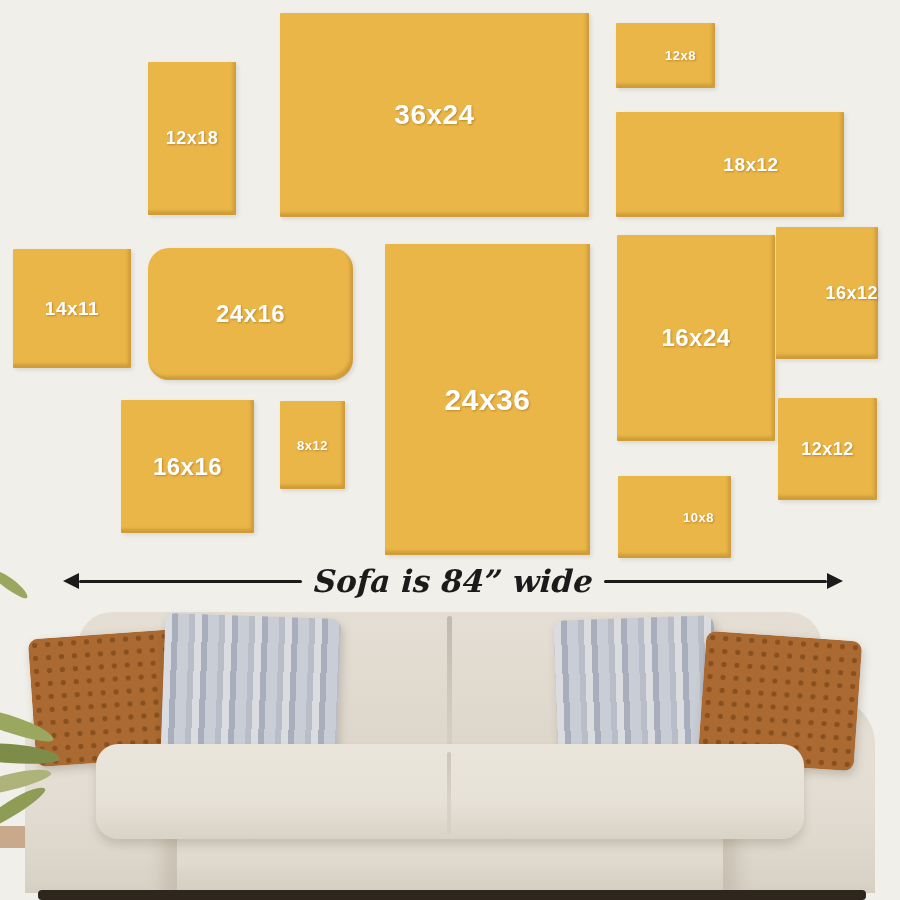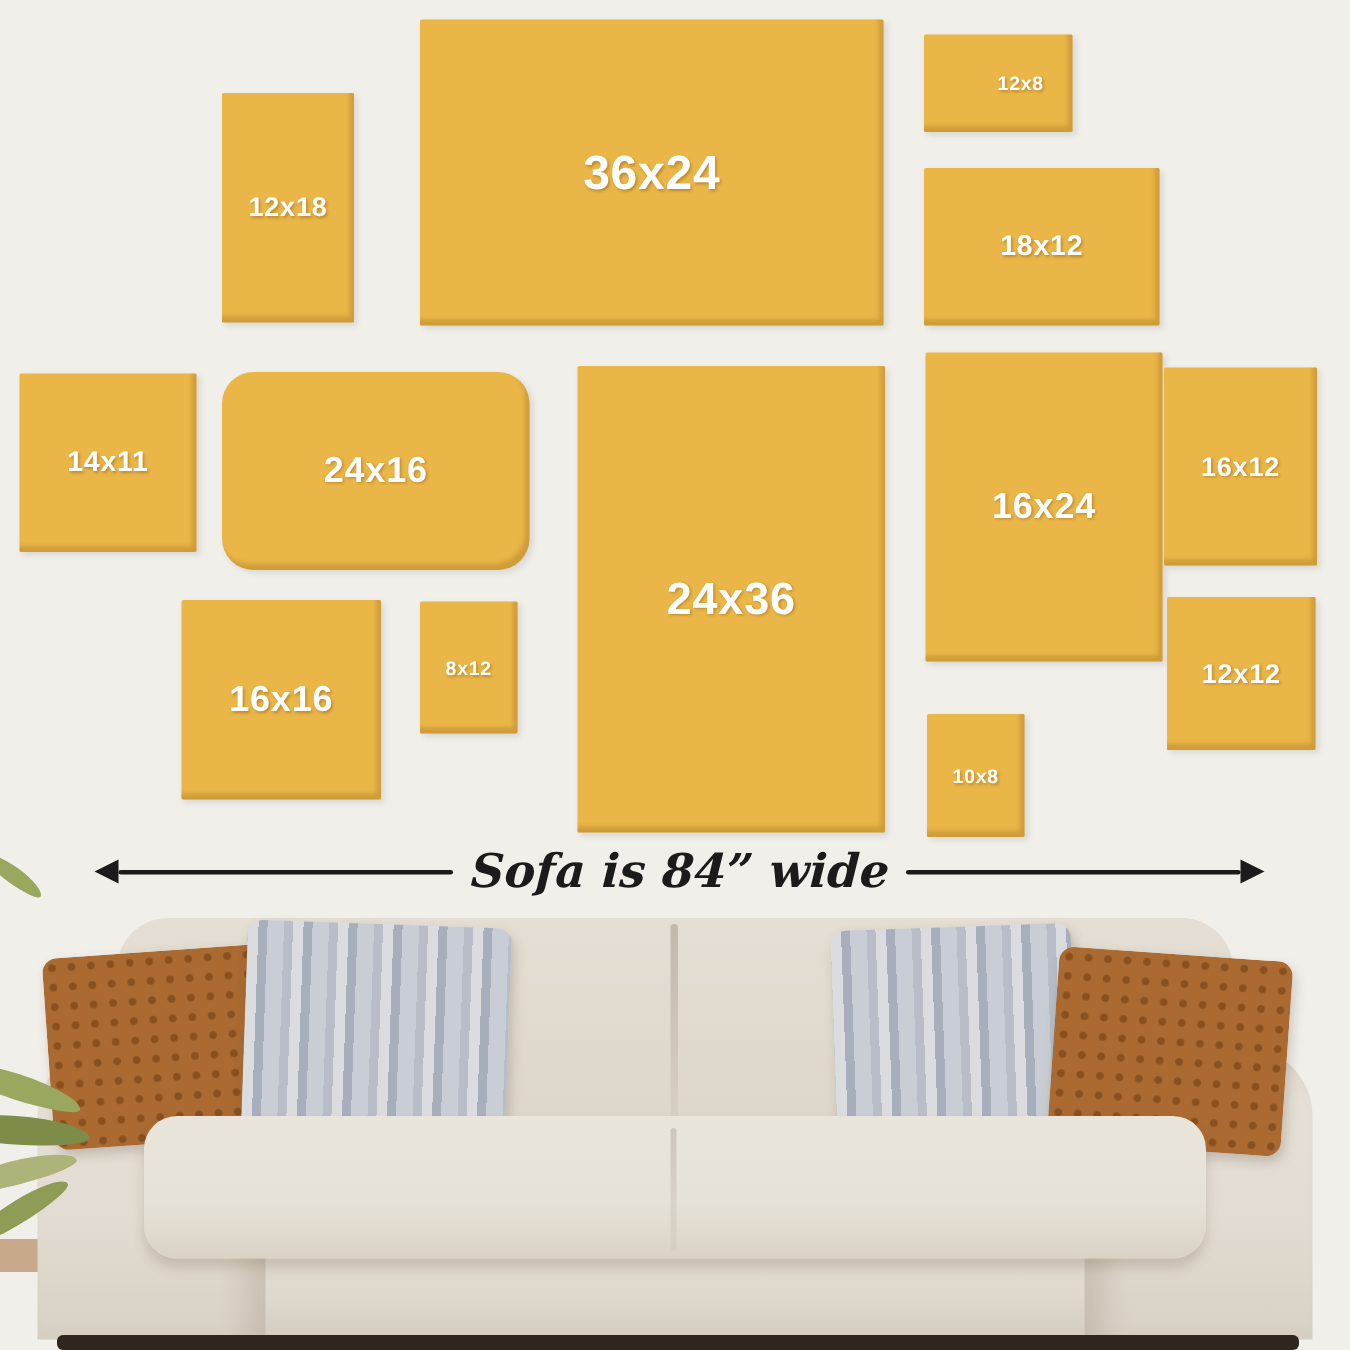--- a/index.html
+++ b/index.html
@@ -87,50 +87,50 @@
 </head>
 <body>
 
 <div class="stage">
 
   <div id="frames-layer">
       <div class="frame" style="left: 148px; top: 62px; width: 88px; height: 153px;">
         <span class="frame-label" style="font-size: 18px;">12x18</span>
       </div>
       <div class="frame" style="left: 280px; top: 13px; width: 309px; height: 204px;">
-        <span class="frame-label" style="font-size: 32px;">36x24</span>
+        <span class="frame-label" style="font-size: 28px;">36x24</span>
       </div>
       <div class="frame" style="left: 616px; top: 23px; width: 99px; height: 65px;">
         <span class="frame-label" style="font-size: 13px; margin-left: 30px;">12x8</span>
       </div>
-      <div class="frame" style="left: 616px; top: 112px; width: 157px; height: 105px;">
+      <div class="frame" style="left: 616px; top: 112px; width: 186px; height: 105px; padding-left: 42px;">
         <span class="frame-label" style="font-size: 19px;">18x12</span>
       </div>
       <div class="frame" style="left: 13px; top: 249px; width: 118px; height: 119px;">
         <span class="frame-label" style="font-size: 19px;">14x11</span>
       </div>
       <div class="frame" style="left: 148px; top: 248px; width: 205px; height: 132px; border-radius: 21px;">
         <span class="frame-label" style="font-size: 24px;">24x16</span>
       </div>
       <div class="frame" style="left: 385px; top: 244px; width: 205px; height: 311px;">
         <span class="frame-label" style="font-size: 30px;">24x36</span>
       </div>
       <div class="frame" style="left: 617px; top: 235px; width: 158px; height: 206px;">
         <span class="frame-label" style="font-size: 24px;">16x24</span>
       </div>
-      <div class="frame" style="left: 776px; top: 245px; width: 102px; height: 132px;">
+      <div class="frame" style="left: 776px; top: 227px; width: 102px; height: 132px; justify-content: flex-end;">
         <span class="frame-label" style="font-size: 18px;">16x12</span>
       </div>
       <div class="frame" style="left: 121px; top: 400px; width: 133px; height: 133px;">
         <span class="frame-label" style="font-size: 24px;">16x16</span>
       </div>
       <div class="frame" style="left: 280px; top: 401px; width: 65px; height: 88px;">
         <span class="frame-label" style="font-size: 13px;">8x12</span>
       </div>
-      <div class="frame" style="left: 618px; top: 476px; width: 65px; height: 82px;">
+      <div class="frame" style="left: 618px; top: 476px; width: 65px; height: 82px; padding-left: 48px;">
         <span class="frame-label" style="font-size: 13px;">10x8</span>
       </div>
       <div class="frame" style="left: 778px; top: 398px; width: 99px; height: 102px;">
         <span class="frame-label" style="font-size: 18px;">12x12</span>
       </div>
     </div>
 
   <div class="measure">
     <span class="ah left"></span>
     <span class="mline"></span>

